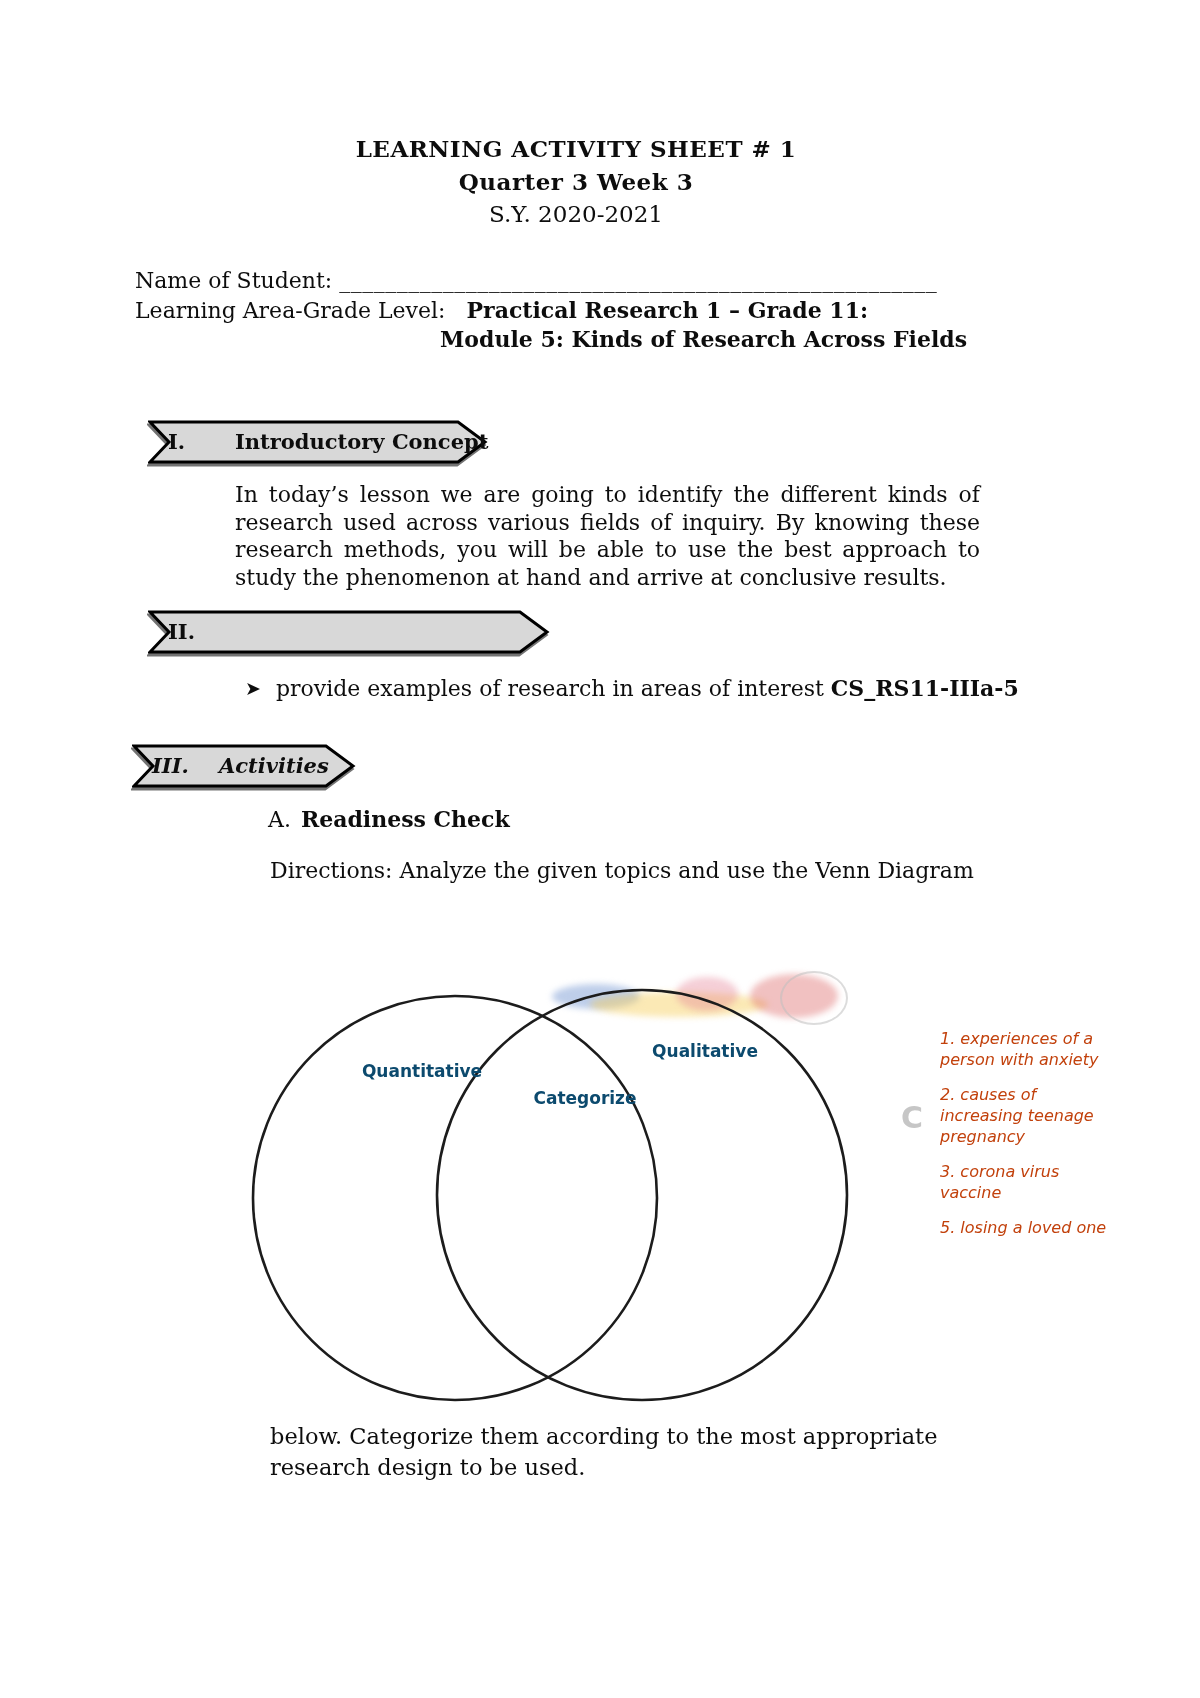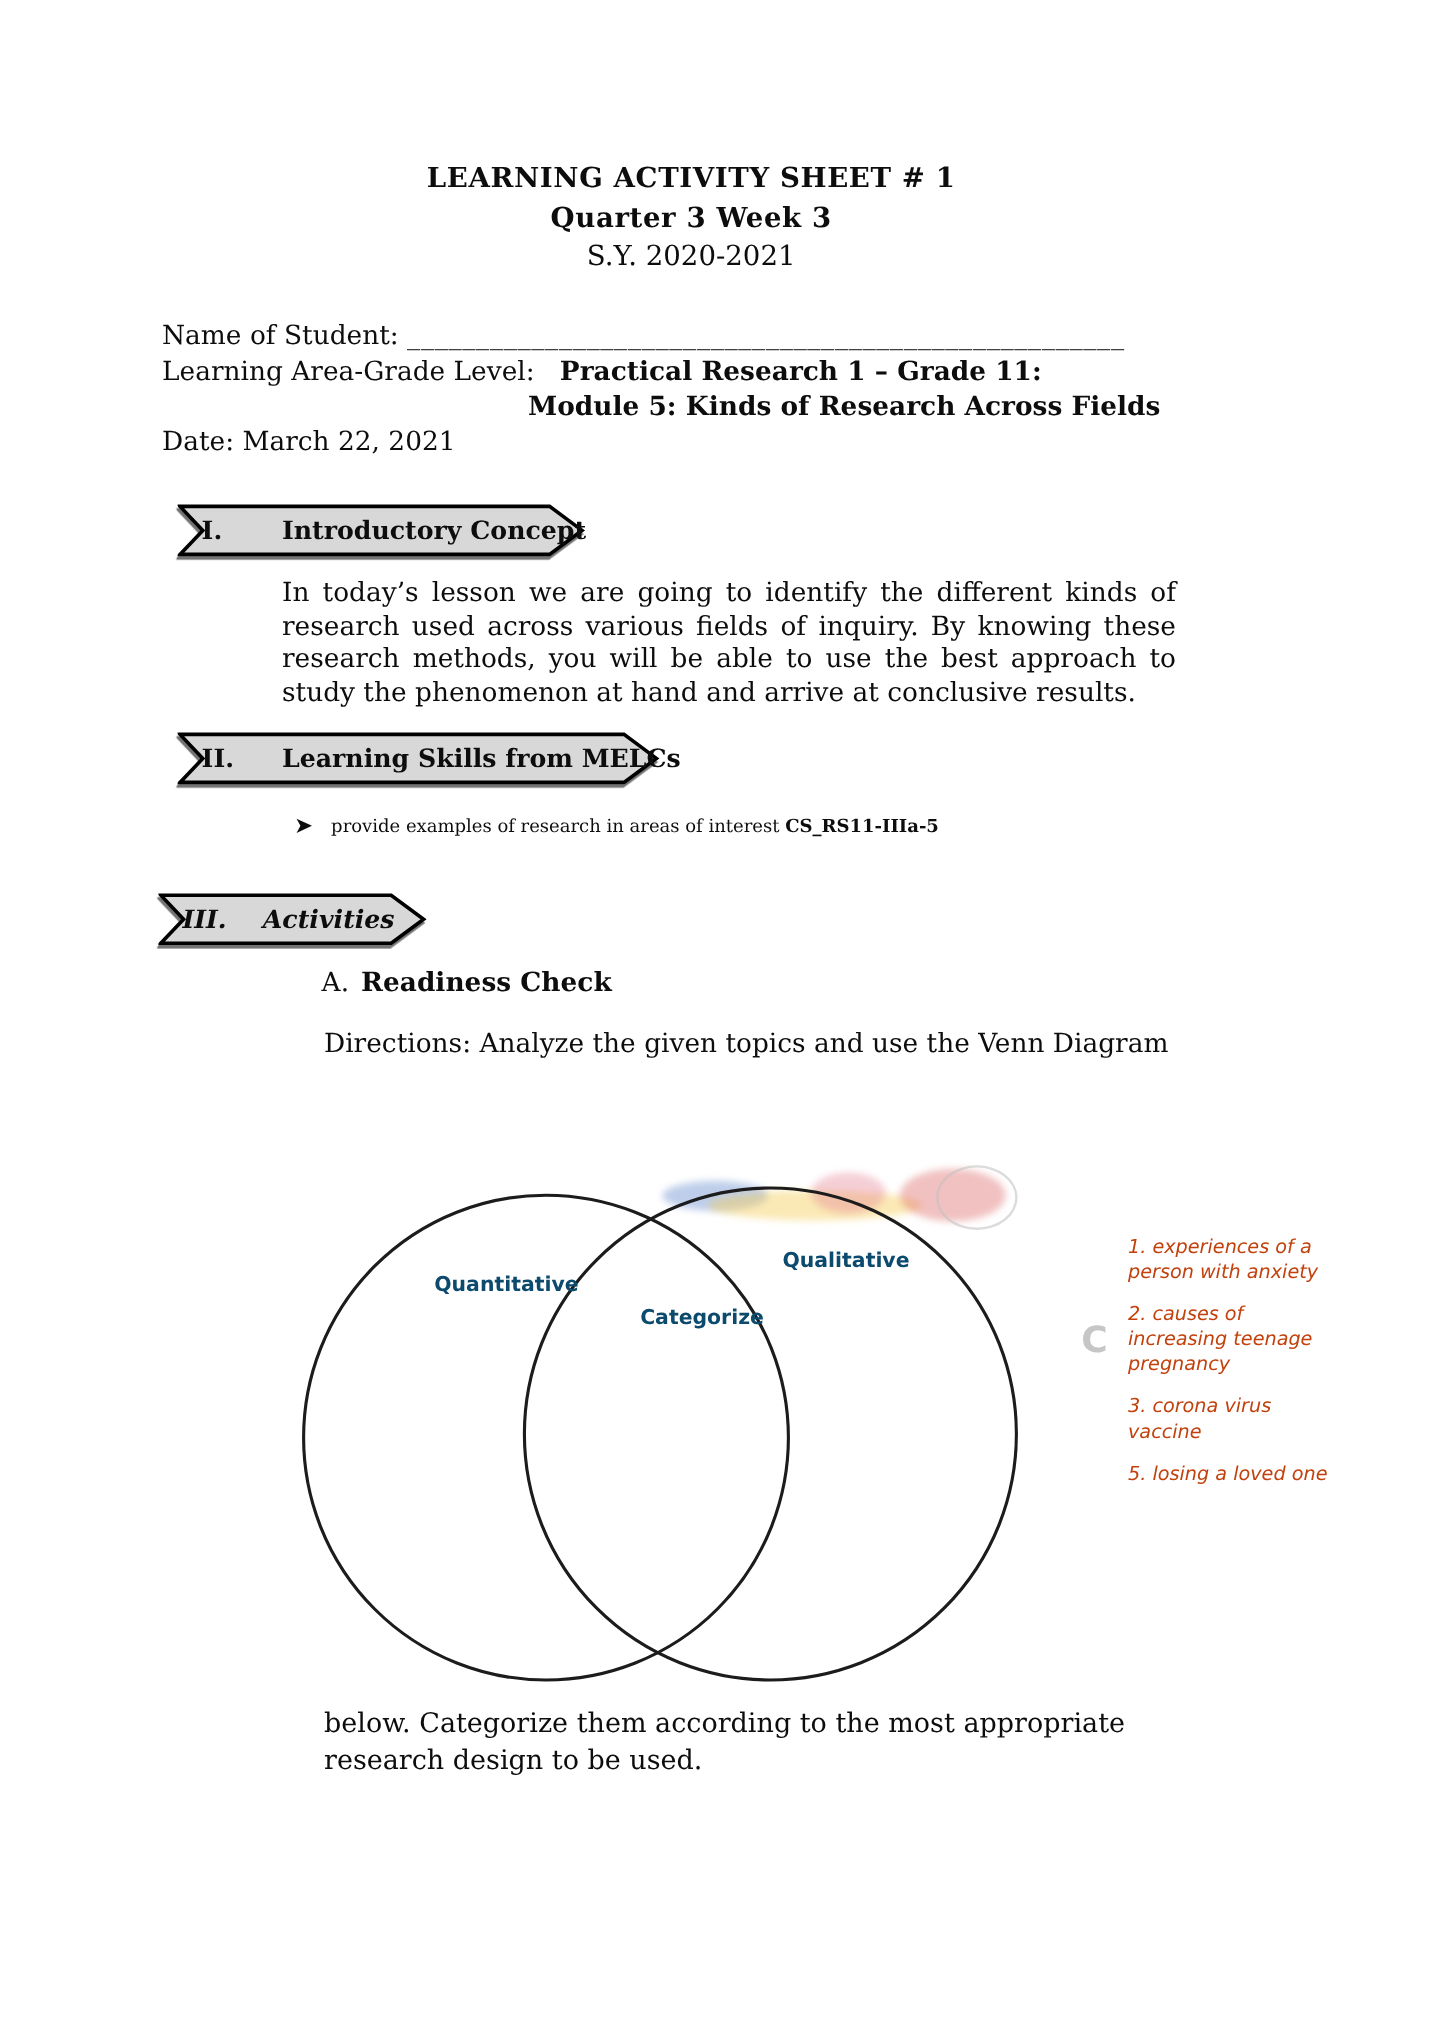--- a/index.html
+++ b/index.html
@@ -23,21 +23,21 @@
   
   .banner { height:44px; }
   .banner svg { position:absolute; left:0; top:0; filter:drop-shadow(-1px 3px 0 rgba(0,0,0,0.55)); }
   .banner .num { position:absolute; left:20px; top:9px; font-weight:bold; font-size:21px; }
   .banner .lbl { position:absolute; left:87px; top:9px; font-weight:bold; font-size:21px; white-space:nowrap; }
 
   .intro-par { left:235px; top:481px; width:745px; font-size:22px; line-height:27.6px; text-align:justify; }
 
   .melc-row { left:245px; top:674px; width:790px; display:flex; }
   .melc-glyph { font-family:"DejaVu Sans", sans-serif; font-size:19px; line-height:28px; margin-right:15px; }
-  .melc-text { font-size:15px; line-height:28.5px; width:765px; }
+  .melc-text { font-size:22px; line-height:28.5px; width:765px; }
   .melc-text b { font-weight:bold; }
 
   .readiness { left:268px; top:806px; font-size:22px; }
   .readiness b { font-weight:bold; }
   .readiness .letter { margin-right:10px; }
 
   .directions { left:270px; top:858px; font-size:22px; white-space:nowrap; }
 
   
   .venn { left:230px; top:933px; width:660px; height:474px; }
@@ -85,39 +85,37 @@
       <span>Name of Student:</span>
       <span class="blank">____________________________________________________</span>
     </div>
     <div>
       <span>Learning Area-Grade Level:</span>
       <b class="area-value">Practical Research 1 – Grade 11:</b>
     </div>
     <div class="module-line">
       <b>Module 5: Kinds of Research Across Fields</b>
     </div>
-    <div>Date: March 22, 2021</div>
   </div>
 
   <div class="abs banner" style="left:148px; top:420px; width:340px;">
     <svg width="340" height="44">
       <polygon points="2,2 310,2 337,22 310,42 2,42 21,22" fill="#d8d8d8" stroke="#000000" stroke-width="3"></polygon>
     </svg>
     <span class="num">I.</span>
     <span class="lbl">Introductory Concept</span>
   </div>
 
   <div class="abs intro-par">In today’s lesson we are going to identify the different kinds of research used across various fields of inquiry. By knowing these research methods, you will be able to use the best approach to study the phenomenon at hand and arrive at conclusive results.</div>
 
   <div class="abs banner" style="left:148px; top:610px; width:402px;">
     <svg width="402" height="44">
       <polygon points="2,2 372,2 399,22 372,42 2,42 21,22" fill="#d8d8d8" stroke="#000000" stroke-width="3"></polygon>
     </svg>
     <span class="num">II.</span>
-    <span class="lbl">Learning Skills from MELCs</span>
   </div>
 
   <div class="abs melc-row">
     <span class="melc-glyph">➤</span>
     <div class="melc-text">
       <span>provide examples of research in areas of interest </span><b>CS_RS11-IIIa-5</b>
     </div>
   </div>
 
   <div class="abs banner" style="left:132px; top:744px; width:224px;font-style:italic;">

